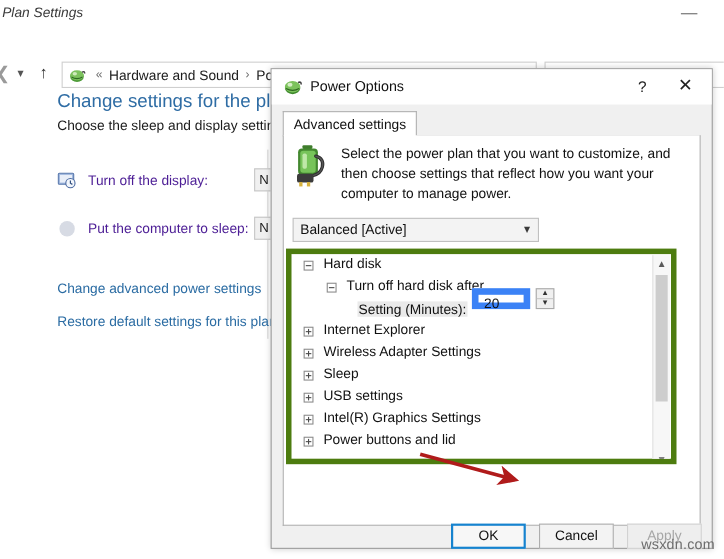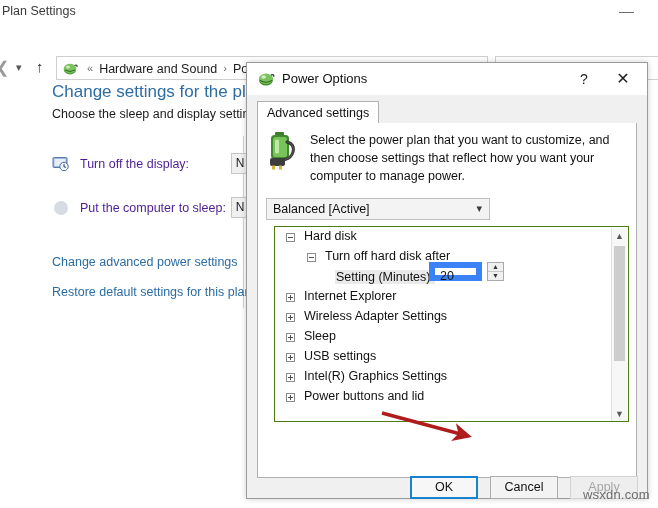--- a/index.html
+++ b/index.html
@@ -19,20 +19,21 @@
   #cp-window {
     position: absolute;
     left: 0; top: 0;
     width: 658px; height: 508px;
     background: #ffffff;
   }
   #cp-titlebar {
     position: absolute;
     left: 0; top: 0; width: 658px; height: 26px;
     background: #ffffff;
+    font-style: italic;
   }
   #cp-title {
     position: absolute;
     left: 2px; top: 4px;
     font-size: 12.5px;
     color: #3a3a3a;
     white-space: nowrap;
   }
   #cp-min {
     position: absolute;
@@ -304,24 +305,24 @@
   #plan-combo-arrow {
     position: absolute;
     right: 7px; top: 3px;
     font-size: 11px;
     color: #3a3a3a;
   }
 
   
   #treeview {
     position: absolute;
-    left: 274px; top: 226px;
+    left: 260px; top: 226px;
     width: 355px; height: 196px;
     background: #ffffff;
-    border: 1px solid #4d7c0f;
+    border: 5px solid #4d7c0f;
     box-sizing: border-box;
     overflow: hidden;
   }
   .tree-row {
     position: relative;
     height: 20px;
     display: flex;
     align-items: center;
     font-size: 12.5px;
     color: #111;

